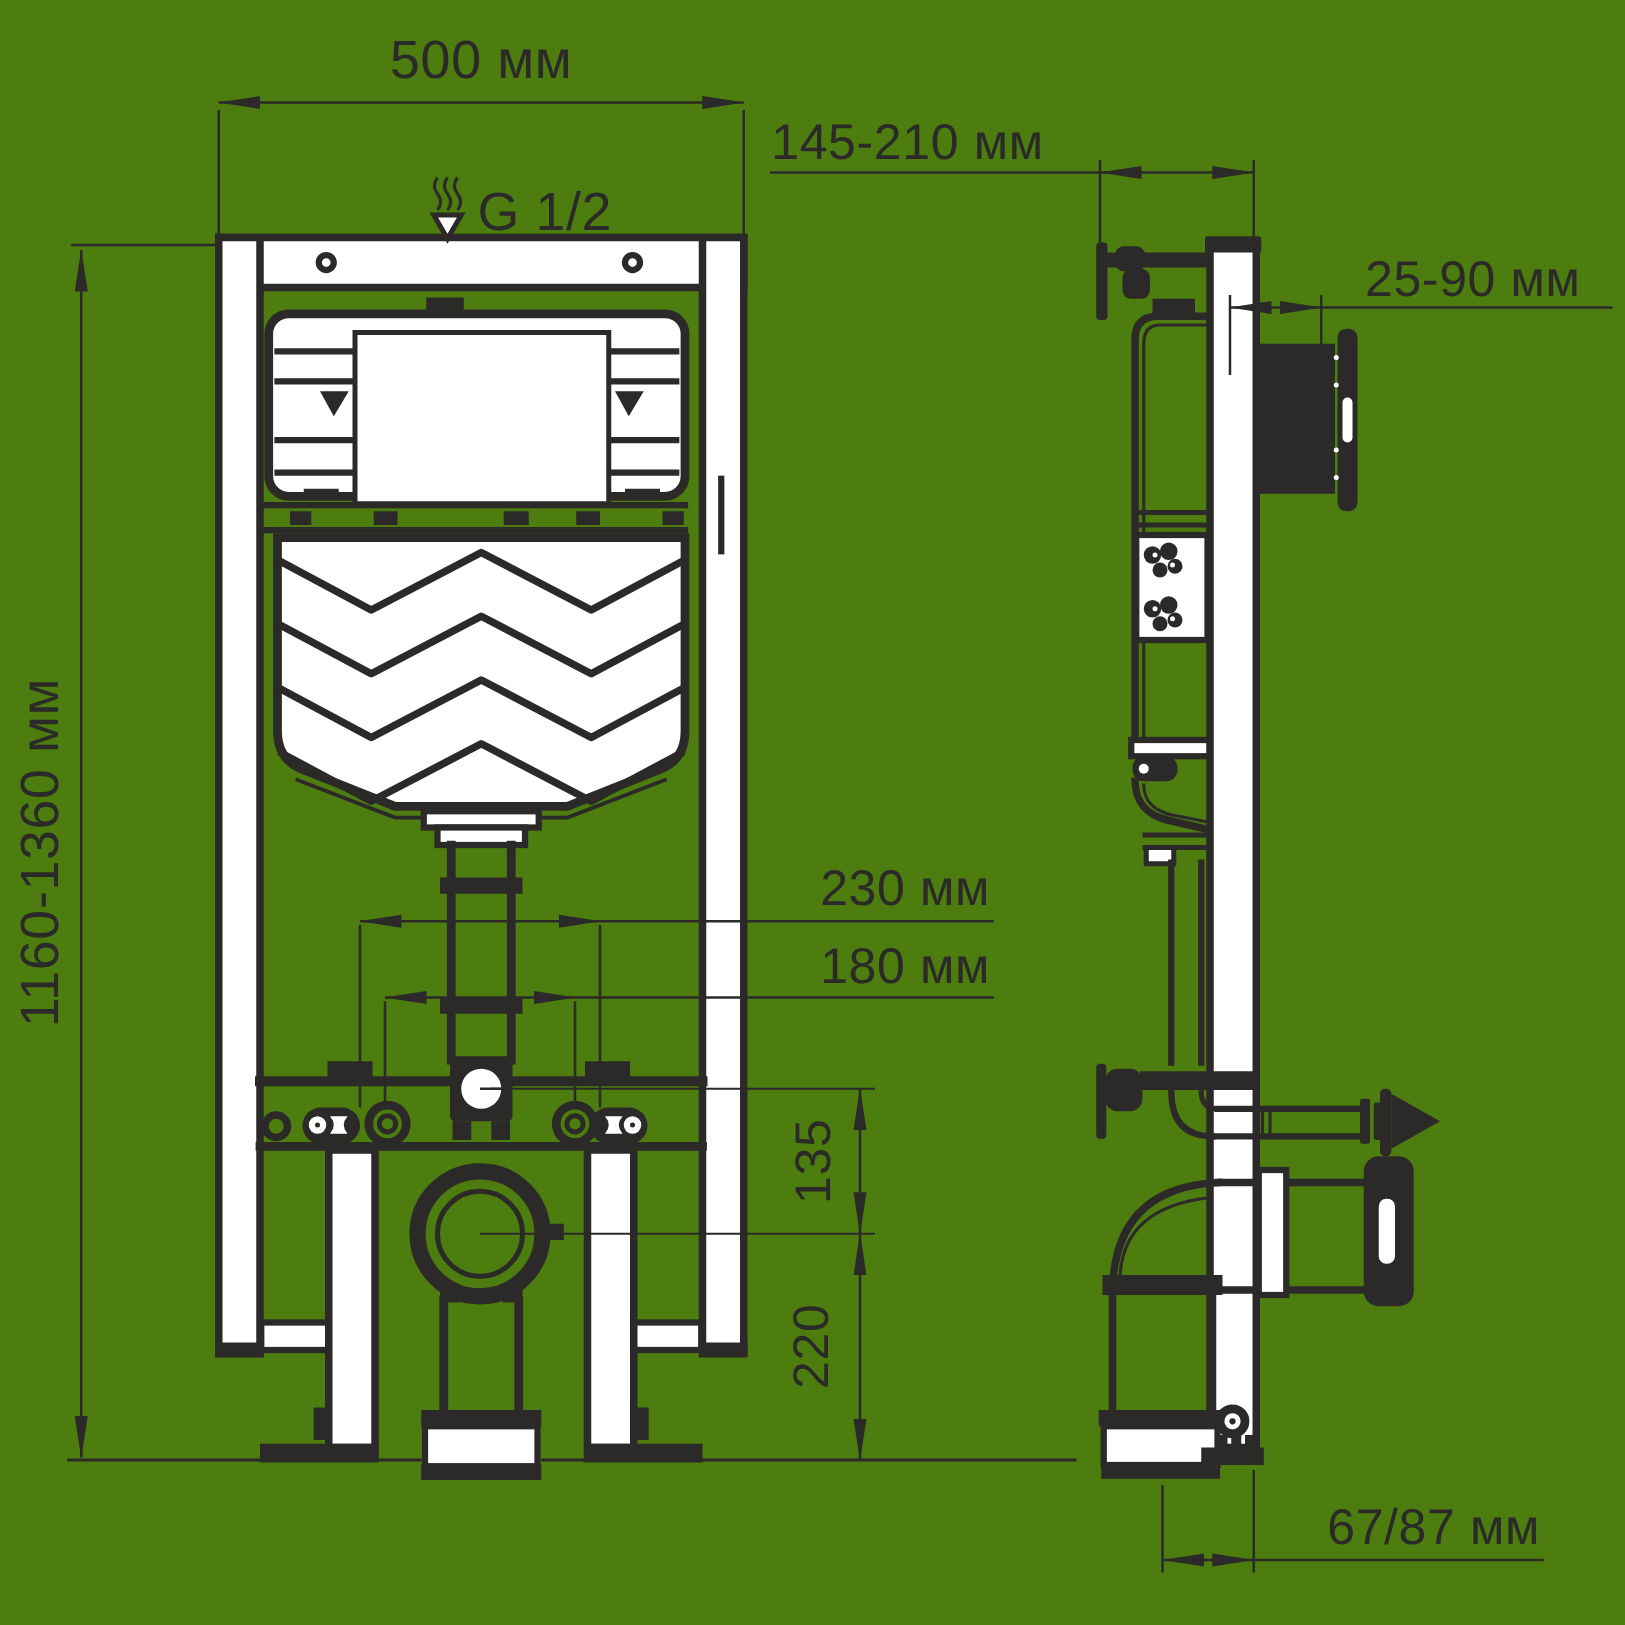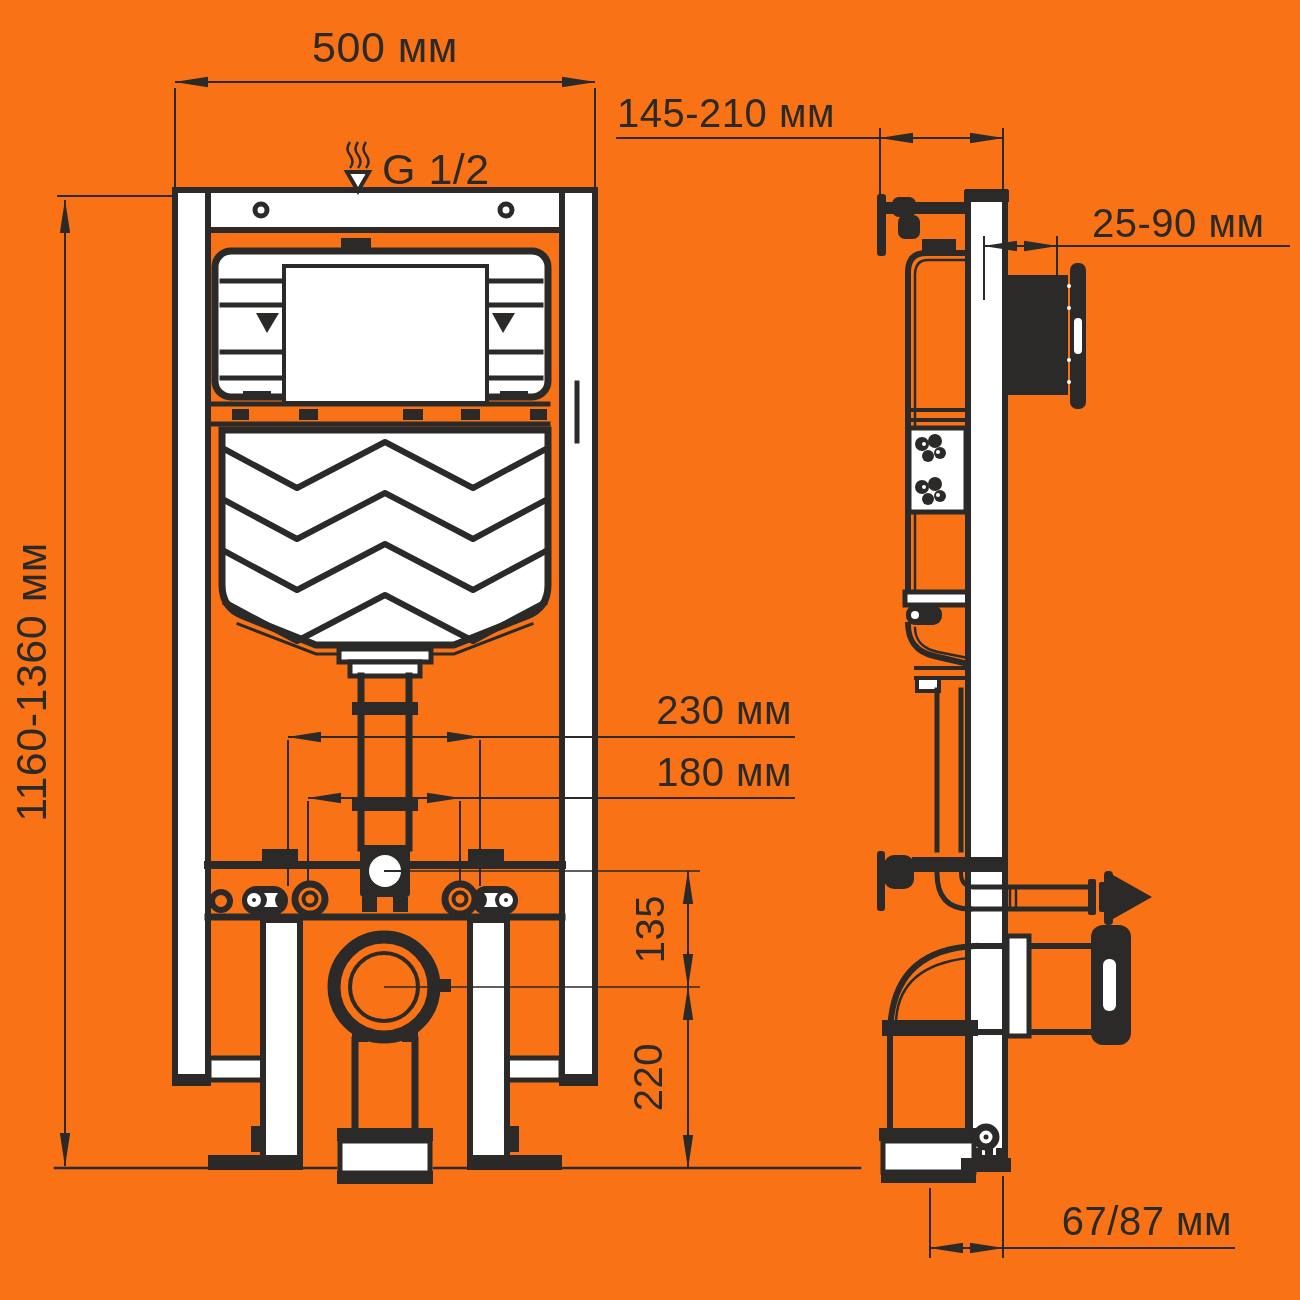--- a/index.html
+++ b/index.html
@@ -1,16 +1,16 @@
 <!DOCTYPE html>
 <html><head>
 <meta charset="utf-8">
 <style>
   html,body{margin:0;padding:0;background:#ffffff;}
-  .stage{width:1300px;height:1300px;background:#f97316;position:relative;font-family:"Liberation Sans",sans-serif;}
+  .stage{width:1300px;height:1300px;background:#4d7c0f;position:relative;font-family:"Liberation Sans",sans-serif;}
   svg{display:block;}
   text{font-family:"Liberation Sans",sans-serif;fill:#2b2a29;letter-spacing:0.5px;}
   .dim-txt{font-size:40px;}
   .dim-txt-lg{font-size:43px;}
 </style>
 </head>
 <body>
 
 <div class="stage">
 <svg width="1300" height="1300" viewBox="0 0 1300 1300">

